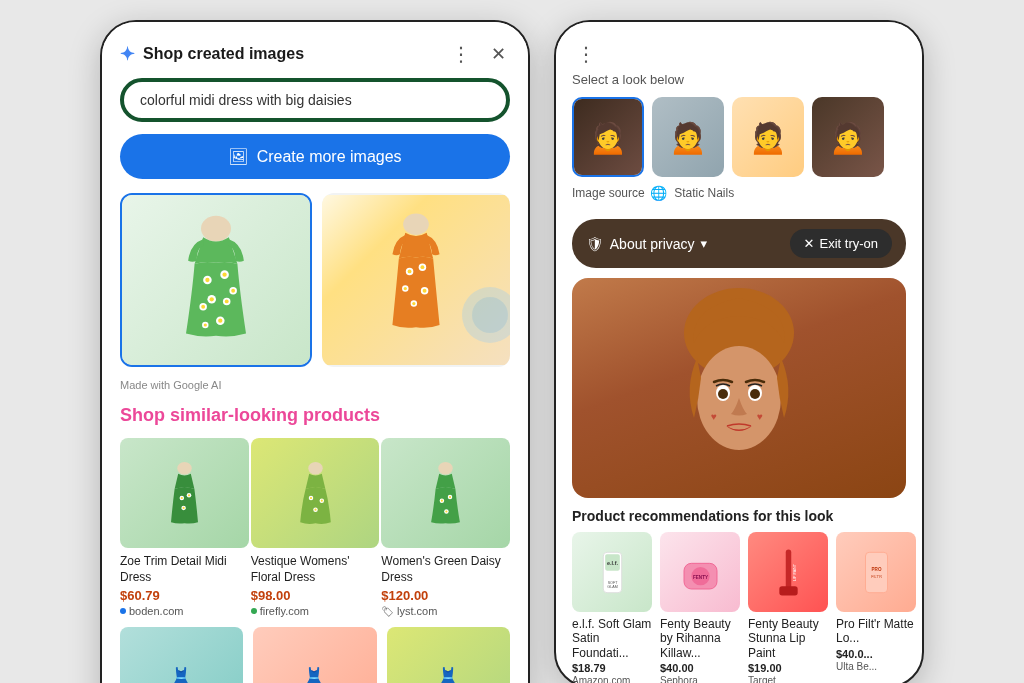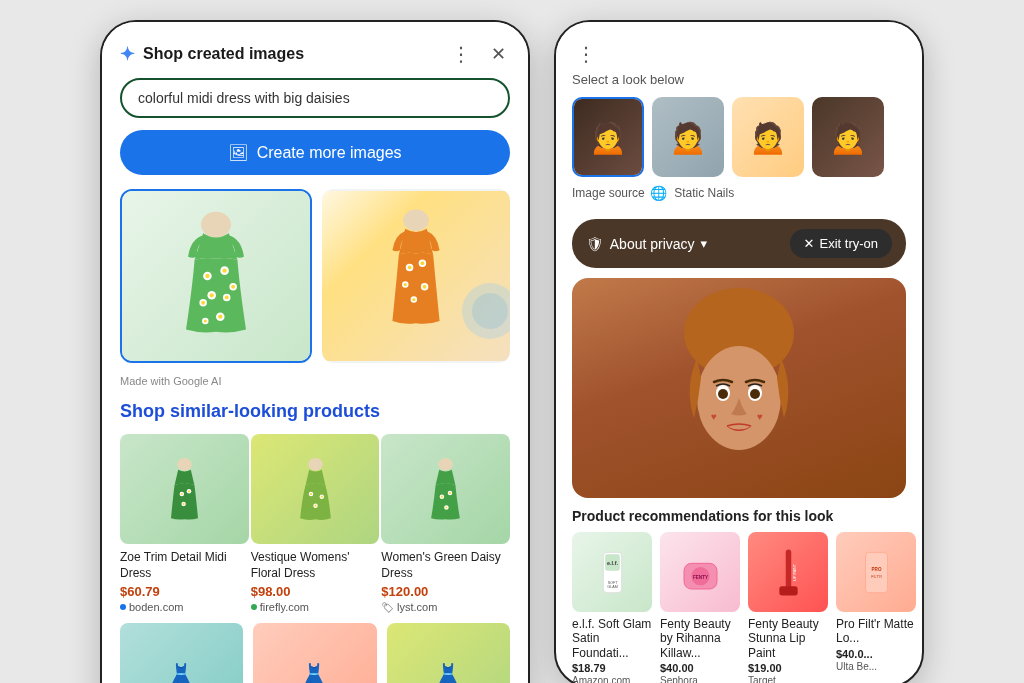--- a/index.html
+++ b/index.html
@@ -69,21 +69,21 @@
       background: none;
       border: none;
       cursor: pointer;
       color: #555;
       font-size: 18px;
       padding: 2px 4px;
     }
 
     .search-bar {
       margin: 0 18px 12px 18px;
-      border: 2px solid #14532d;
+      border: 4px solid #14532d;
       border-radius: 24px;
       padding: 10px 16px;
       font-size: 14px;
       color: #333;
       background: #fff;
     }
 
     .create-btn {
       margin: 0 18px 14px 18px;
       background: #1a73e8;
@@ -148,21 +148,21 @@
 
     .made-with {
       font-size: 11px;
       color: #888;
       padding: 4px 18px 14px 18px;
     }
 
     .shop-similar-title {
       font-size: 18px;
       font-weight: 600;
-      color: #1d4ed8;
+      color: #ec4899;
       padding: 0 18px 12px 18px;
     }
 
     .products-grid {
       display: flex;
       gap: 2px;
       padding: 0 18px;
       overflow: hidden;
     }
     .product-card {

